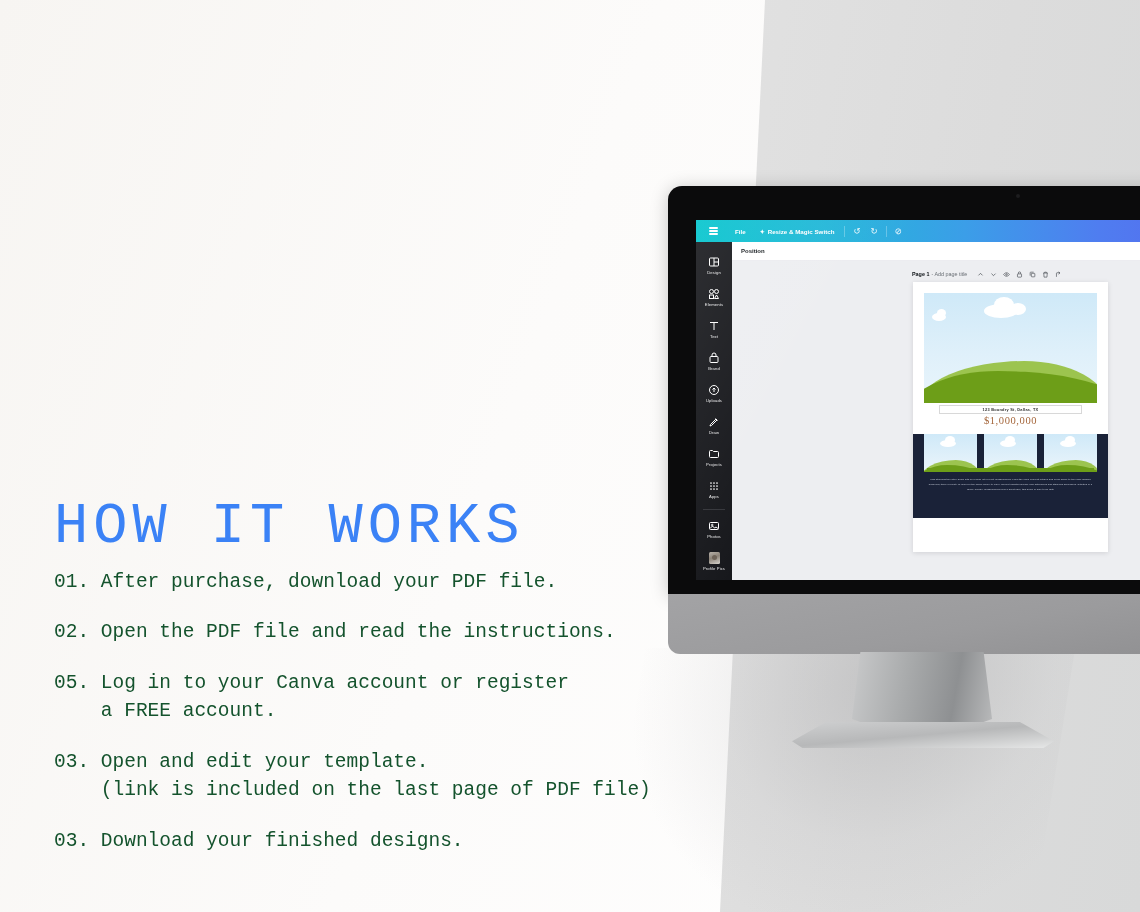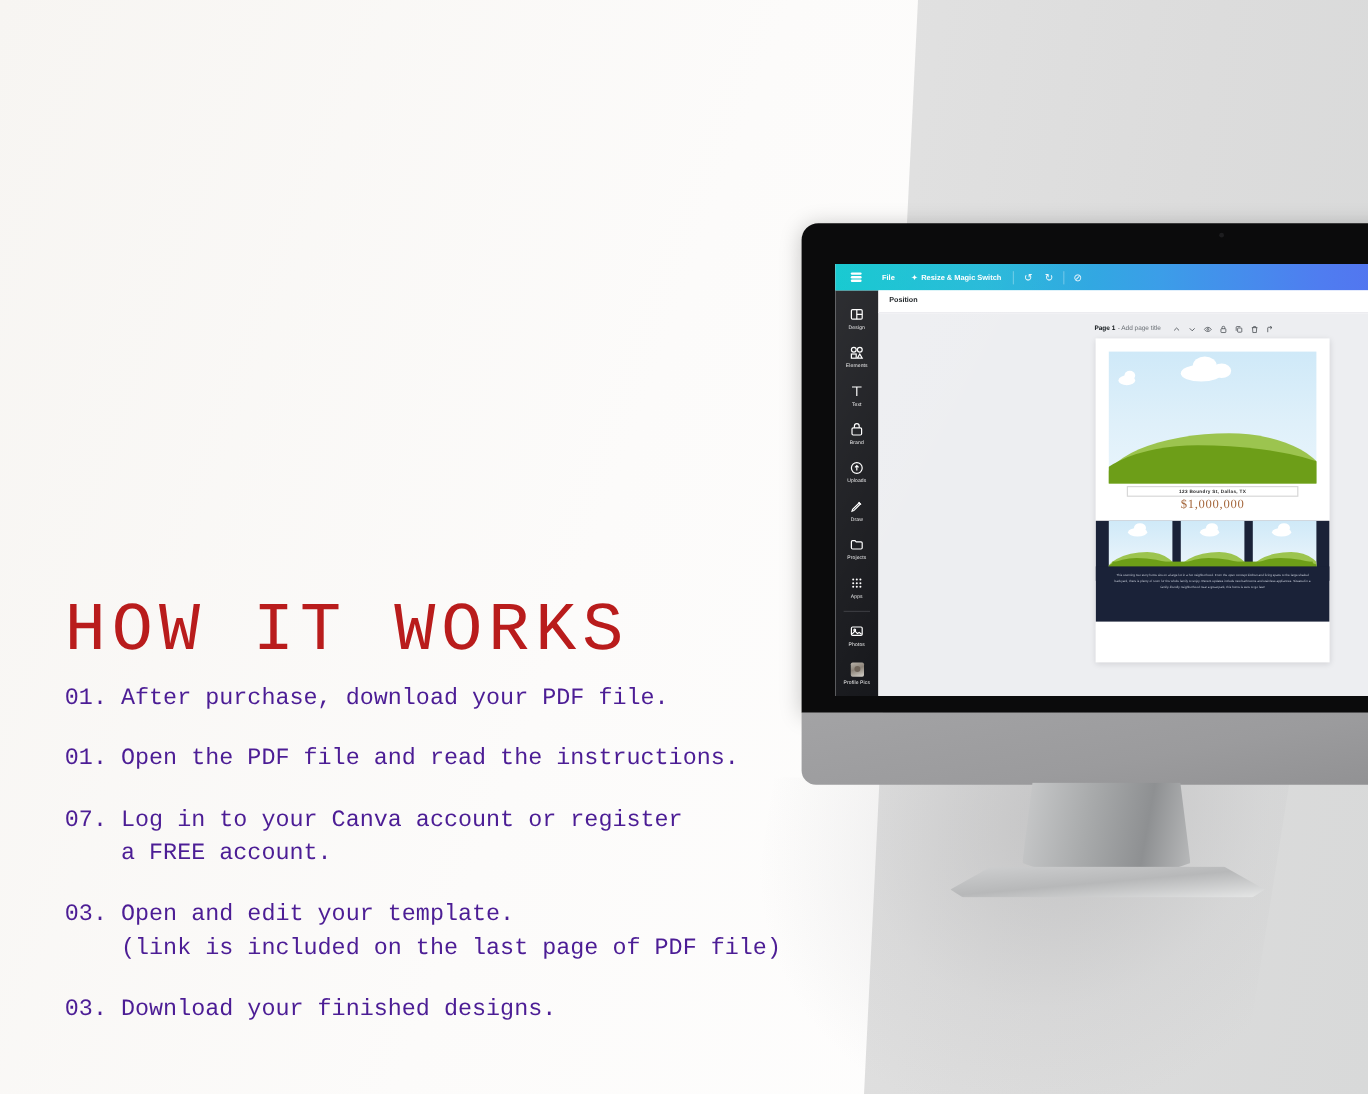--- a/index.html
+++ b/index.html
@@ -22,25 +22,25 @@
     clip-path:polygon(95px 0, 100% 0, 100% 100%, 50px 100%);
   }
 
   
   #text-panel {
     position:absolute; left:54px; top:498px; width:640px;
   }
   #page-title {
     font-family:"Liberation Mono","DejaVu Sans Mono",monospace;
     font-size:57px; font-weight:400; letter-spacing:5px;
-    color:#b91c1c; margin:0 0 10px 0; line-height:1.05;
+    color:#3b82f6; margin:0 0 10px 0; line-height:1.05;
   }
   .step {
     font-family:"Liberation Mono","DejaVu Sans Mono",monospace;
-    font-size:19.5px; color:#4c1d95; line-height:1.46;
+    font-size:19.5px; color:#14532d; line-height:1.46;
     margin:0 0 22px 0; white-space:pre; letter-spacing:0px;
   }
   .step:last-child { margin-bottom:0; }
 
   
   #monitor {
     position:absolute; left:668px; top:186px; width:560px; height:475px;
   }
   #monitor-bezel {
     position:absolute; left:0; top:0; width:560px; height:408px;
@@ -224,22 +224,22 @@
 </head>
 <body>
 
 <div id="bg-left"></div>
 <div id="bg-right"></div>
 
 <div id="text-panel">
   <h1 id="page-title">HOW IT WORKS</h1>
 
   <p class="step">01. After purchase, download your PDF file.</p>
-  <p class="step">01. Open the PDF file and read the instructions.</p>
-  <p class="step">07. Log in to your Canva account or register
+  <p class="step">02. Open the PDF file and read the instructions.</p>
+  <p class="step">05. Log in to your Canva account or register
     a FREE account.</p>
   <p class="step">03. Open and edit your template.
     (link is included on the last page of PDF file)</p>
   <p class="step">03. Download your finished designs.</p>
 </div>
 
 <div id="monitor">
   <div id="desk-shadow"></div>
   <div id="monitor-bezel"></div>
   <div id="monitor-camera"></div>

